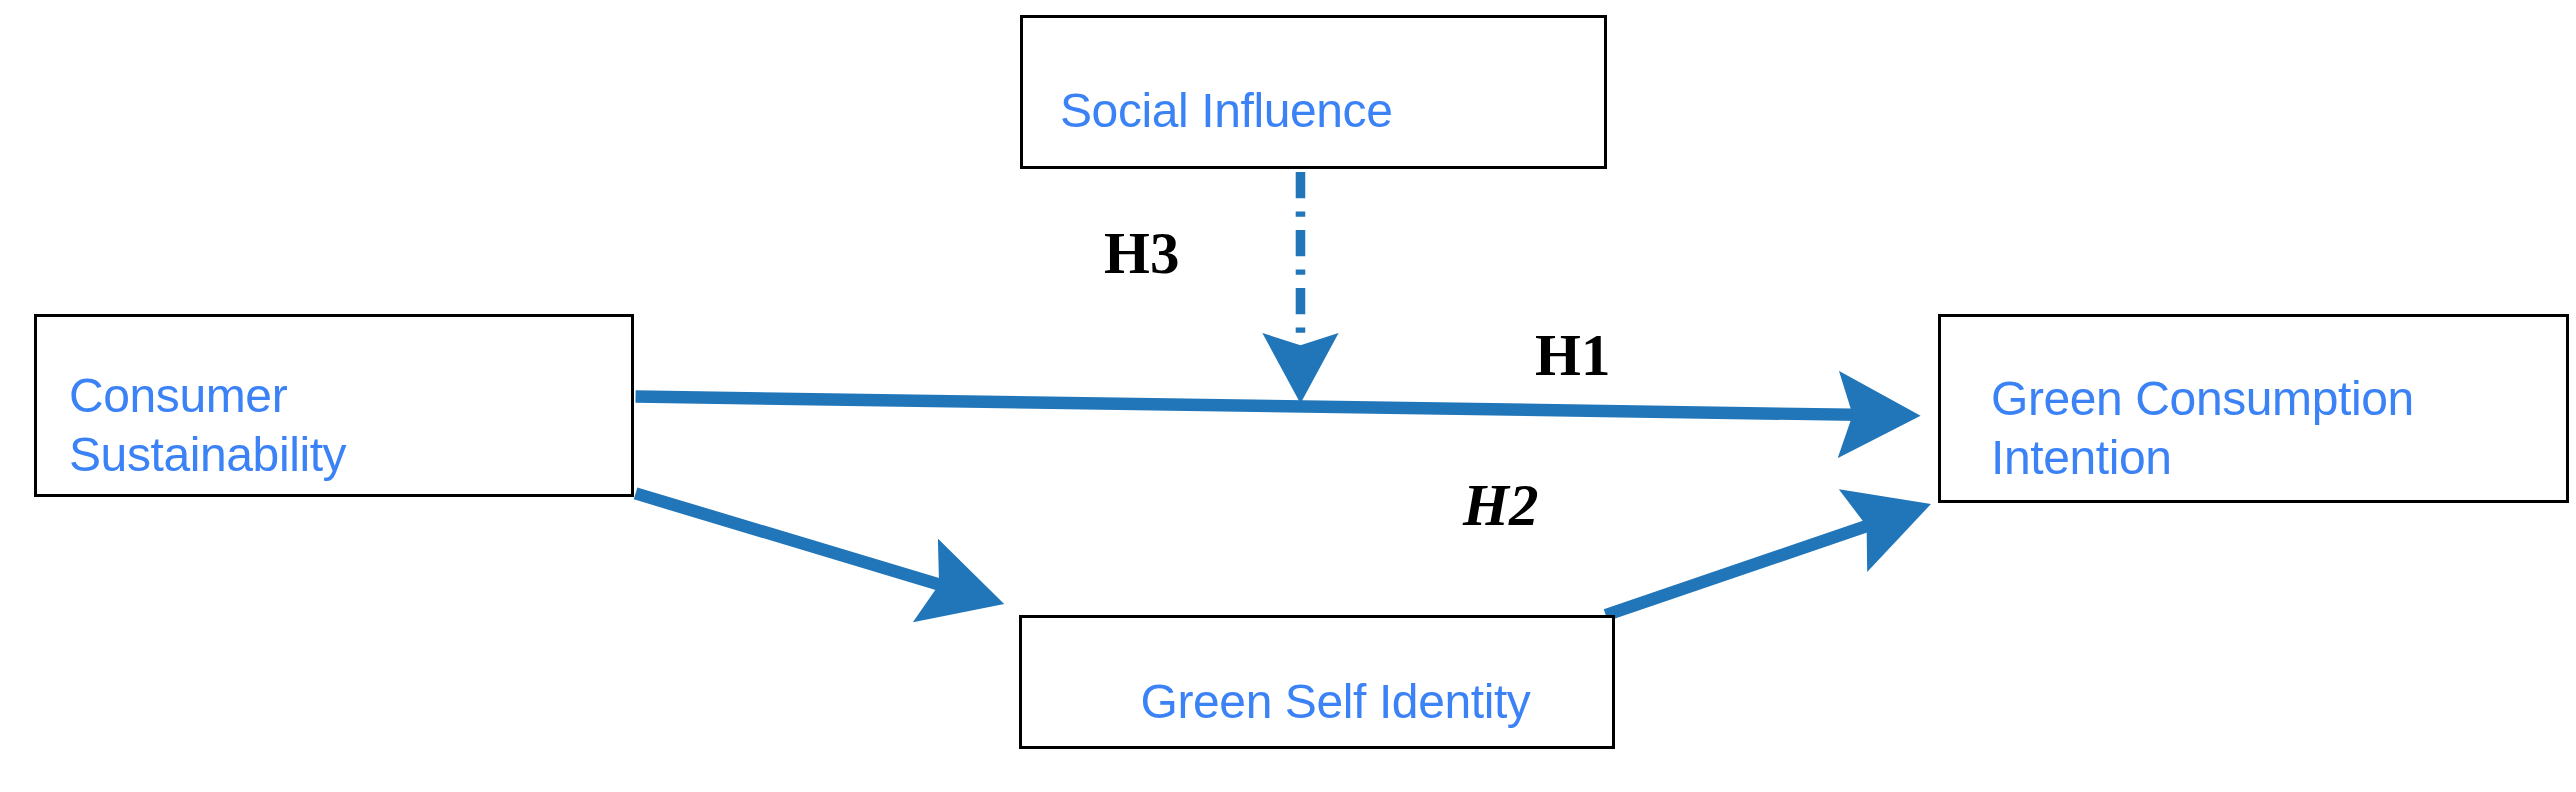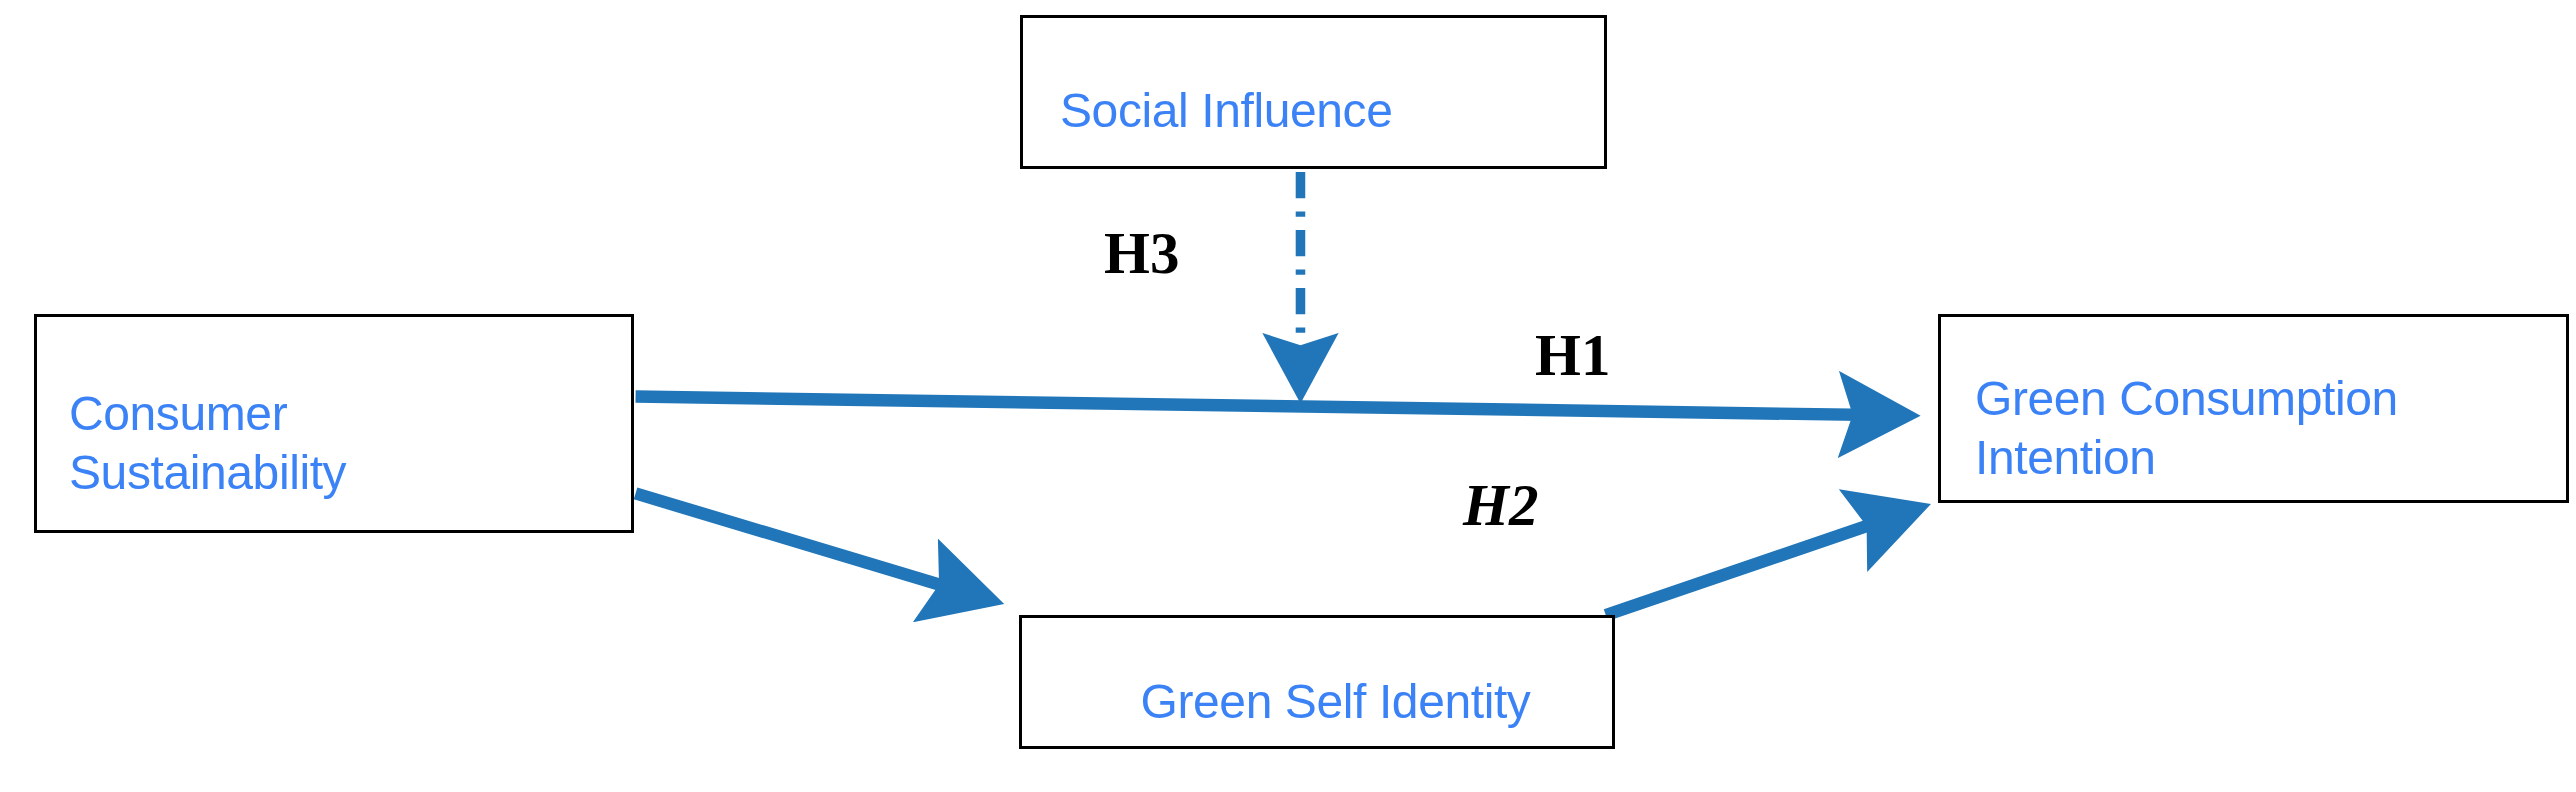--- a/index.html
+++ b/index.html
@@ -41,38 +41,38 @@
     font-family: "Liberation Sans", sans-serif;
     font-size: 48px;
     line-height: 1.22;
     color: #3b82f6;
     white-space: pre-line;
     letter-spacing: -0.4px;
     margin-top: 40px;
   }
   
   #node-consumer-sustainability {
-    left: 34px;  top: 314px;  width: 600px;  height: 219px;
+    left: 34px;  top: 314px;  width: 600px;  height: 183px;
   }
   #node-consumer-sustainability .node-label { padding-left: 32px; }
 
   #node-social-influence {
     left: 1020px; top: 14.7px;  width: 587px;  height: 154px;
   }
   #node-social-influence .node-label { padding-left: 37px; }
 
   #node-green-self-identity {
     left: 1019px; top: 615px; width: 596px; height: 134px; align-items: center;
   }
   #node-green-self-identity .node-label { padding-left: 37px; }
 
   #node-green-consumption-intention {
     left: 1938px; top: 314px; width: 631px; height: 189px;
   }
-  #node-green-consumption-intention .node-label { padding-left: 34px; }
+  #node-green-consumption-intention .node-label { padding-left: 50px; }
 
   
   .hyp-label {
     position: absolute;
     font-family: "Liberation Serif", serif;
     font-weight: bold;
     font-size: 59px;
     line-height: 1;
     color: #000000;
     z-index: 4;

